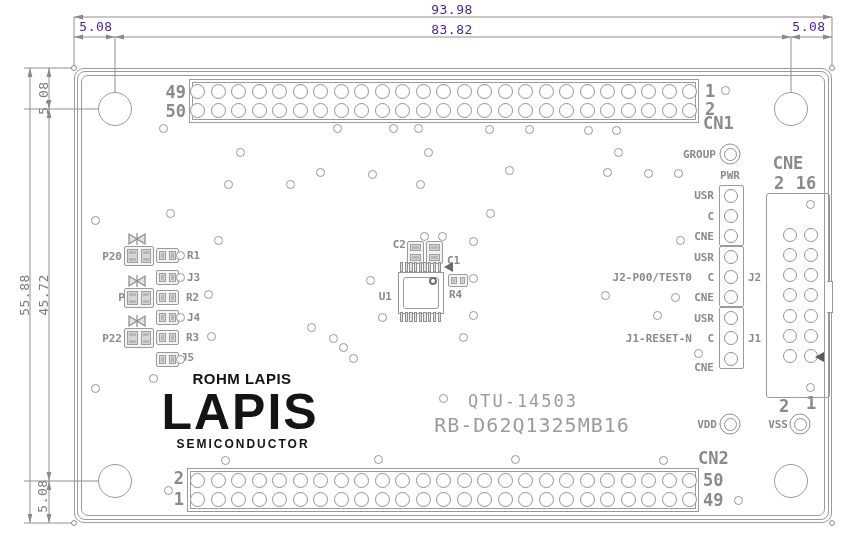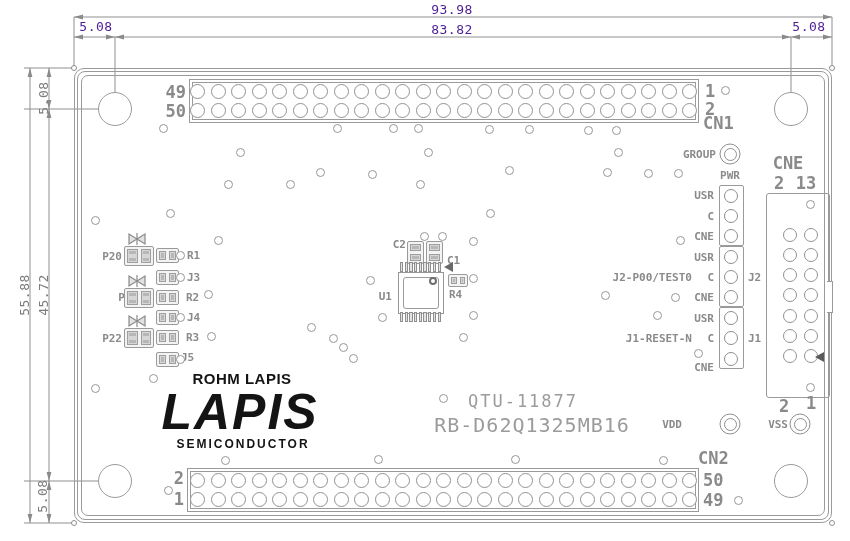--- a/index.html
+++ b/index.html
@@ -263,28 +263,28 @@
         <i class="pinL"></i>
         <i class="pinL"></i>
         <i class="pinL"></i>
         <i class="pinL"></i>
         <i class="pinL"></i>
       </div>
     <div class="bracket" style="left:827px;top:281px;width:6px;height:32px;"></div>
     <div class="arrowL" style="left:815px;top:352px;"></div>
     <div class="lbl big c" style="left:788px;top:163px">CNE</div>
     <div class="lbl big c" style="left:779px;top:183px">2</div>
-    <div class="lbl big c" style="left:806px;top:183px">13</div>
+    <div class="lbl big c" style="left:806px;top:183px">16</div>
     <div class="lbl big c" style="left:784px;top:406px">2</div>
     <div class="lbl big c" style="left:811px;top:403px">1</div>
 
     <div class="tp" style="left:730px;top:154px"></div>
     <div class="lbl r" style="left:716px;top:154px">GROUP</div>
     <div class="tp" style="left:730px;top:424px"></div>
-    <div class="lbl r" style="left:682px;top:424px">VDD</div>
+    <div class="lbl r" style="left:717px;top:424px">VDD</div>
     <div class="tp" style="left:800px;top:424px"></div>
     <div class="lbl r" style="left:788px;top:424px">VSS</div>
 
     <div class="lbl c" style="left:730px;top:175px">PWR</div>
     <div class="rect" style="left:719px;top:185px;width:25px;height:61px;border-radius:2px;"></div>
     <div class="rect" style="left:719px;top:246px;width:25px;height:61px;border-radius:2px;"></div>
     <div class="rect" style="left:719px;top:307px;width:25px;height:62px;border-radius:2px;"></div>
     <div id="jmp-pins" class="pingrid">
         <i class="pinJ"></i>
         <i class="pinJ"></i>
@@ -408,24 +408,24 @@
     <div id="u1-dot"></div>
     <div class="lbl r" style="left:392px;top:296px">U1</div>
     <div class="arrowL" style="left:444px;top:262px;border-right-color:#6a6a6a;"></div>
     <div class="fp" style="left:448px;top:274px;width:20px;height:13px;">
         <span class="pad"></span>
         <span class="pad"></span>
       </div>
     <div class="lbl l" style="left:449px;top:294px">R4</div>
 
     <div class="logo" style="left:242px;top:378px;font-size:15px;letter-spacing:.5px;">ROHM LAPIS</div>
-    <div class="logo" style="left:240px;top:412px;font-size:50px;letter-spacing:2px;font-style:italic;">LAPIS</div>
+    <div class="logo" style="left:240px;top:412px;font-size:50px;letter-spacing:2px;">LAPIS</div>
     <div class="logo" style="left:243px;top:444px;font-size:12px;letter-spacing:2px;">SEMICONDUCTOR</div>
 
-    <div class="boardtxt" style="left:523px;top:401px;font-size:17px;letter-spacing:2px;">QTU-11877</div>
+    <div class="boardtxt" style="left:523px;top:401px;font-size:17px;letter-spacing:2px;">QTU-14503</div>
     <div class="boardtxt" style="left:532px;top:425px;font-size:20px;letter-spacing:1px;">RB-D62Q1325MB16</div>
   <i class="via" style="left: 720.5px; top: 85.5px;"></i>
       <i class="via" style="left: 158.5px; top: 123.5px;"></i>
       <i class="via" style="left: 332.5px; top: 123.5px;"></i>
       <i class="via" style="left: 388.5px; top: 123.5px;"></i>
       <i class="via" style="left: 413.5px; top: 123.5px;"></i>
       <i class="via" style="left: 484.5px; top: 124.5px;"></i>
       <i class="via" style="left: 524.5px; top: 124.5px;"></i>
       <i class="via" style="left: 583.5px; top: 125.5px;"></i>
       <i class="via" style="left: 611.5px; top: 125.5px;"></i>

